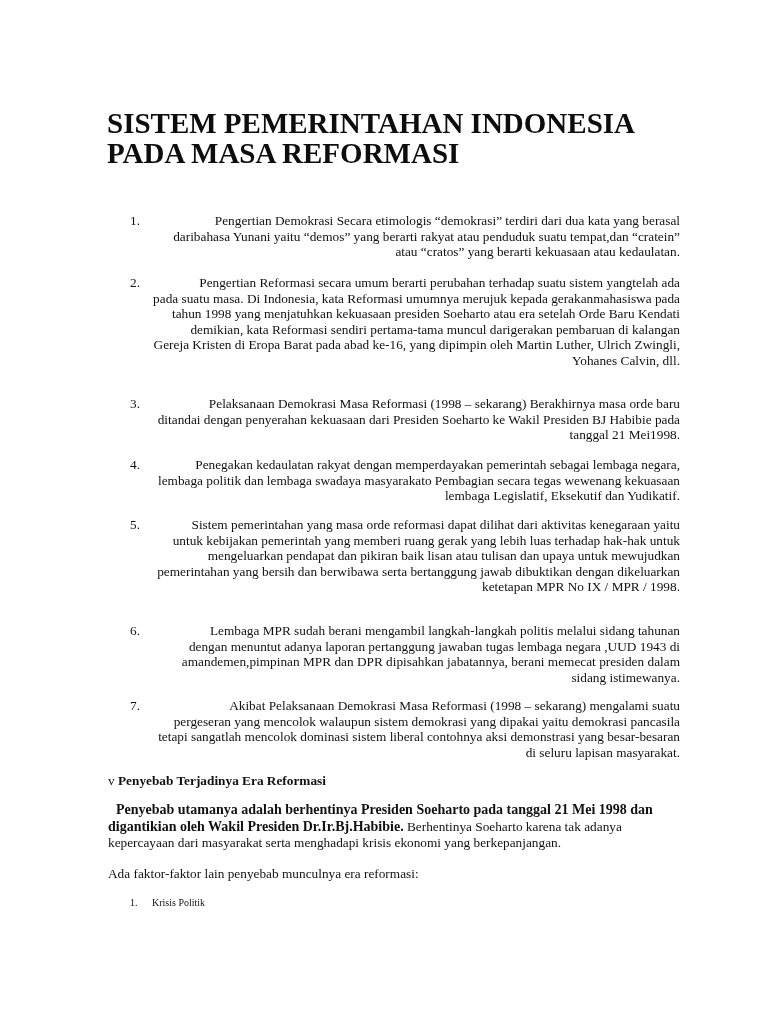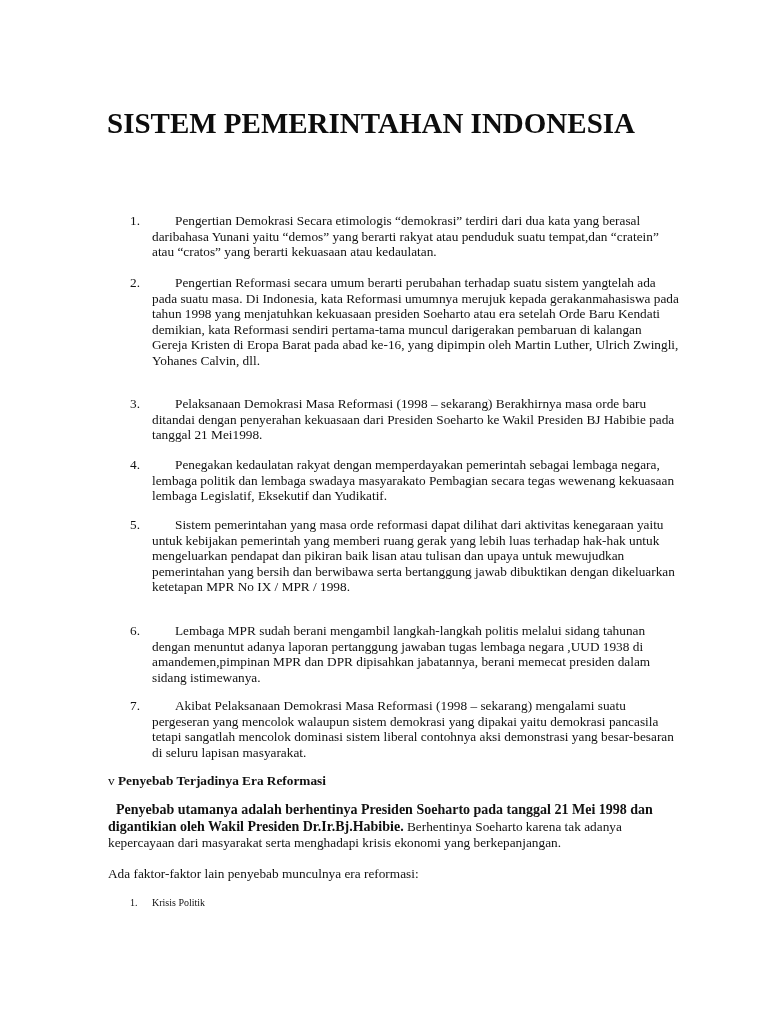--- a/index.html
+++ b/index.html
@@ -5,34 +5,35 @@
     html, body { margin: 0; padding: 0; background: #ffffff; }
     body { width: 768px; height: 1024px; position: relative; overflow: hidden;
            font-family: "Liberation Serif", "DejaVu Serif", serif; color: #111111; }
     .page { position: absolute; left: 0; top: 0; width: 636px; height: 1024px; background: #fff; }
     .title { position: absolute; left: 107px; top: 108px; margin: 0;
              font-size: 29px; line-height: 30px; font-weight: bold; letter-spacing: 0px; color: #0d0d0d; }
     .section-head { position: absolute; left: 108px; margin: 0; font-size: 13.3px; line-height: 16px; font-weight: bold; }
     .section-head .bullet { font-weight: normal; }
     .item { position: absolute; left: 130px; width: 550px; font-size: 13.3px; line-height: 15.5px; }
     .item .num { position: absolute; left: 0; top: 0; }
-    .item .body { margin-left: 22px; }
+    .item .body { margin-left: 22px; text-align: right; }
     .item .body .first-indent { display: inline-block; width: 23px; }
     .para { position: absolute; left: 108px; width: 575px; font-size: 13.3px; line-height: 16.5px; margin: 0; }
     .para b { font-weight: bold; font-size: 14px; margin-left: 8px; }
     .sublist { position: absolute; left: 130px; font-size: 10px; line-height: 16px; }
     .sublist .num { display: inline-block; width: 22px; }
   </style>
 </head>
 <body>
 
 <div class="page">
 
   <h1 class="title">
     <span>SISTEM PEMERINTAHAN INDONESIA</span><br>
+    <span>PADA MASA REFORMASI</span>
   </h1>
 
 
   <div class="item" style="top:213px;">
     <span class="num">1.</span>
     <div class="body"><span class="first-indent"></span><span>Pengertian Demokrasi Secara etimologis “demokrasi” terdiri dari dua kata yang berasal daribahasa Yunani yaitu “demos” yang berarti rakyat atau penduduk suatu tempat,dan “cratein” atau “cratos” yang berarti kekuasaan atau kedaulatan.</span></div>
   </div>
 
   <div class="item" style="top:275px;">
     <span class="num">2.</span>
@@ -49,21 +50,21 @@
     <div class="body"><span class="first-indent"></span><span>Penegakan kedaulatan rakyat dengan memperdayakan pemerintah sebagai lembaga negara, lembaga politik dan lembaga swadaya masyarakato Pembagian secara tegas wewenang kekuasaan lembaga Legislatif, Eksekutif dan Yudikatif.</span></div>
   </div>
 
   <div class="item" style="top:517px;">
     <span class="num">5.</span>
     <div class="body"><span class="first-indent"></span><span>Sistem pemerintahan yang masa orde reformasi dapat dilihat dari aktivitas kenegaraan yaitu untuk kebijakan pemerintah yang memberi ruang gerak yang lebih luas terhadap hak-hak untuk mengeluarkan pendapat dan pikiran baik lisan atau tulisan  dan upaya untuk mewujudkan pemerintahan yang bersih dan berwibawa serta bertanggung jawab dibuktikan dengan dikeluarkan ketetapan MPR No IX / MPR / 1998.</span></div>
   </div>
 
   <div class="item" style="top:623px;">
     <span class="num">6.</span>
-    <div class="body"><span class="first-indent"></span><span>Lembaga MPR sudah berani mengambil langkah-langkah politis melalui sidang tahunan dengan menuntut adanya laporan pertanggung jawaban tugas lembaga negara ,UUD 1938 di amandemen,pimpinan MPR dan DPR dipisahkan jabatannya, berani memecat presiden dalam sidang istimewanya.</span></div>
+    <div class="body"><span class="first-indent"></span><span>Lembaga MPR sudah berani mengambil langkah-langkah politis melalui sidang tahunan dengan menuntut adanya laporan pertanggung jawaban tugas lembaga negara ,UUD 1943 di amandemen,pimpinan MPR dan DPR dipisahkan jabatannya, berani memecat presiden dalam sidang istimewanya.</span></div>
   </div>
 
   <div class="item" style="top:698px;">
     <span class="num">7.</span>
     <div class="body"><span class="first-indent"></span><span>Akibat Pelaksanaan Demokrasi Masa Reformasi (1998 – sekarang) mengalami suatu pergeseran yang mencolok walaupun sistem demokrasi yang dipakai yaitu demokrasi pancasila tetapi sangatlah mencolok dominasi sistem liberal contohnya aksi demonstrasi yang besar-besaran di seluru lapisan masyarakat.</span></div>
   </div>
 
   <p class="section-head" style="top:773px;">
     <span class="bullet">v</span>
     <span>Penyebab Terjadinya Era Reformasi</span>

